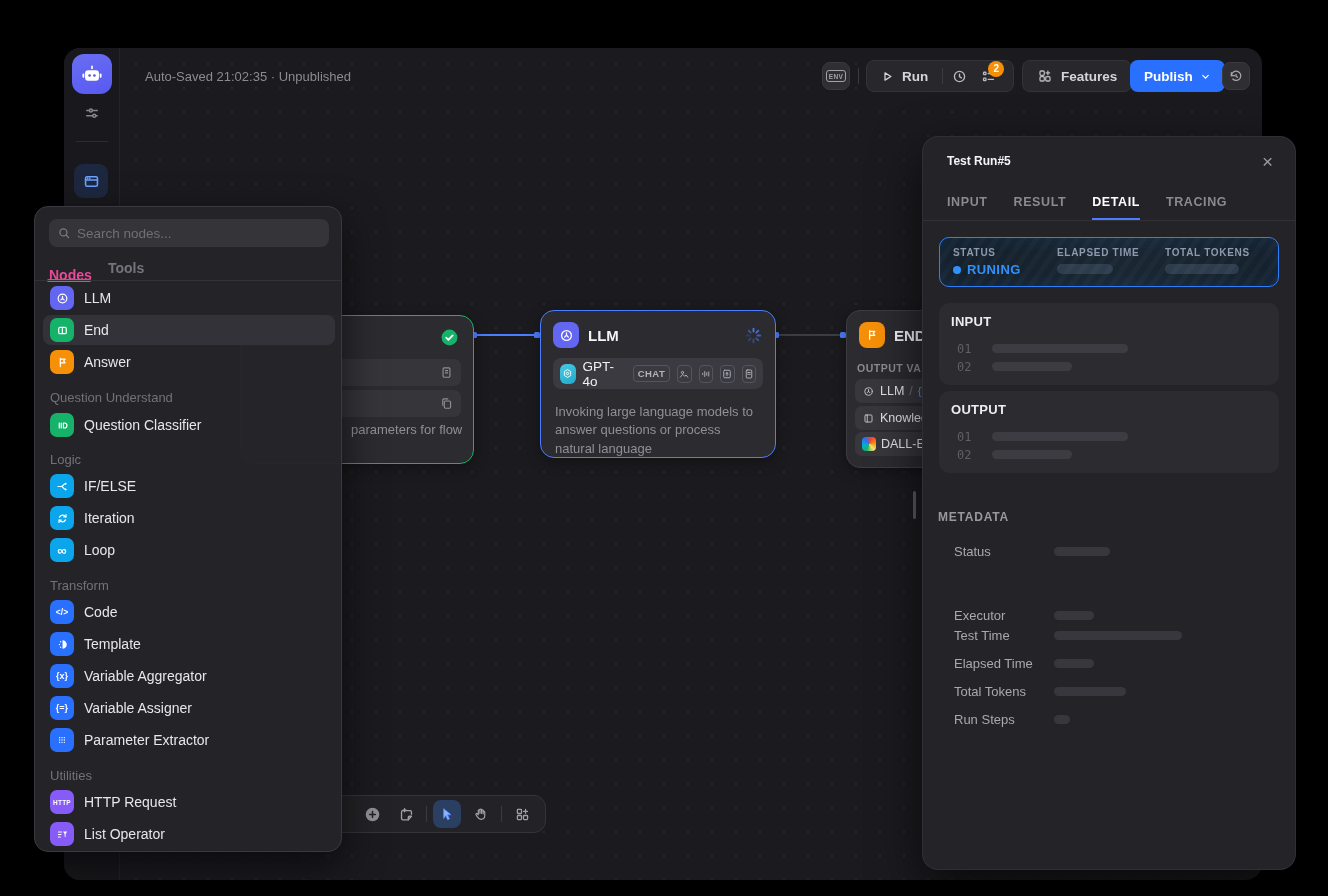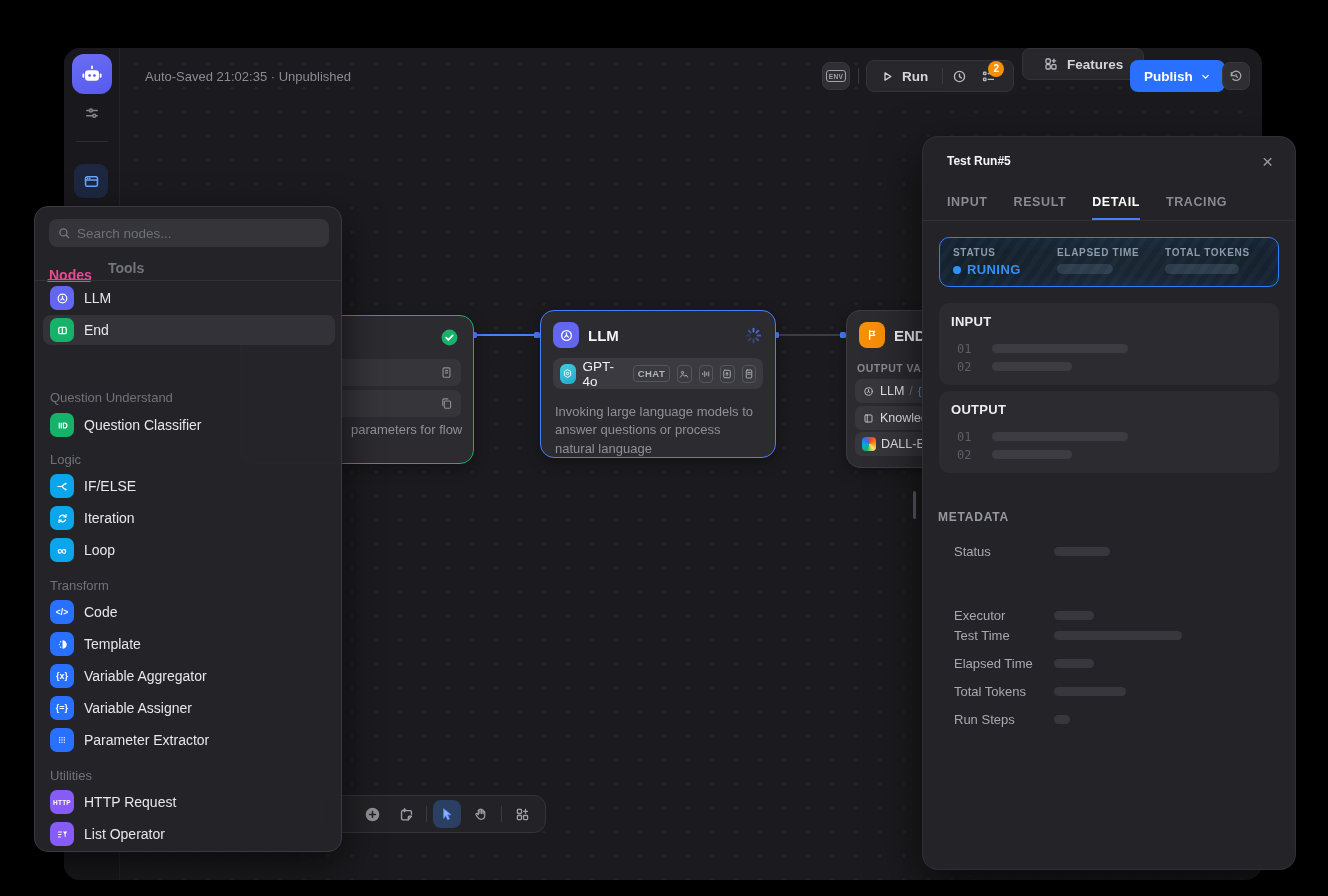--- a/index.html
+++ b/index.html
@@ -172,21 +172,21 @@
   <span style="display:flex; align-items:center; position:relative; margin-left:4px;">
     <svg width="17" height="17" viewBox="0 0 24 24" fill="none" stroke="#b9b9c0" stroke-width="1.9" stroke-linecap="round">
       <rect x="5" y="6" width="3.4" height="3.4" rx="0.8"></rect>
         <rect x="5" y="14.4" width="3.4" height="3.4" rx="0.8"></rect>
       <path d="M11.6 7.7h7.4M11.6 16.1h7.4"></path>
     </svg>
     <span class="badge">2</span>
   </span>
 </div>
 
-<div class="abs tb-btn" style="left:1022px; top:48px; padding:0 20px; gap:8px;">
+<div class="abs tb-btn" style="left:1022px; top:60px; padding:0 14px; gap:8px;">
   <svg width="16" height="16" viewBox="0 0 24 24" fill="none" stroke="#b9b9c0" stroke-width="1.9" stroke-linecap="round">
     <rect x="4.5" y="4.5" width="6.4" height="6.4" rx="1.5"></rect>
     <rect x="4.5" y="13.1" width="6.4" height="6.4" rx="1.5"></rect>
     <rect x="13.1" y="13.1" width="6.4" height="6.4" rx="1.5"></rect>
     <path d="M16.3 4.6v5.4M13.6 7.3H19"></path>
   </svg>
   <span>Features</span>
 </div>
 
 <div class="abs tb-btn publish" style="left:1130px; top:60px; padding:0 14px; gap:7px;">
@@ -386,20 +386,28 @@
     <span class="lbl">LLM</span>
   </div>
   <div class="np-item hover" style="top:108px;">
     <span class="ic" style="background:#17b26a;">
       <svg width="15" height="15" viewBox="0 0 24 24" fill="none" stroke="#fff" stroke-width="1.9" stroke-linejoin="round">
           <rect x="6" y="7" width="12" height="10" rx="2"></rect>
           <path d="M11.8 7v10"></path>
         </svg>
     </span>
     <span class="lbl">End</span>
+  </div>
+  <div class="np-item" style="top:140px;">
+    <span class="ic" style="background:#f79009;">
+      <svg width="15" height="15" viewBox="0 0 24 24" fill="none" stroke="#fff" stroke-width="1.9" stroke-linecap="round" stroke-linejoin="round">
+          <path d="M8.5 5.5v13M8.5 6.5h7.6l-2.3 3 2.3 3H8.5"></path>
+        </svg>
+    </span>
+    <span class="lbl">Answer</span>
   </div>
 
   <span class="np-head" style="top:183px;">Question Understand</span>
   <div class="np-item" style="top:203px;">
     <span class="ic" style="background:#17b26a;">
       <svg width="15" height="15" viewBox="0 0 24 24" fill="none" stroke="#fff" stroke-width="1.9" stroke-linecap="round" stroke-linejoin="round">
           <path d="M6.8 8v8M10 8v8M13.5 8h1.6a4 4 0 010 8h-1.6z"></path>
         </svg>
     </span>
     <span class="lbl">Question Classifier</span>

